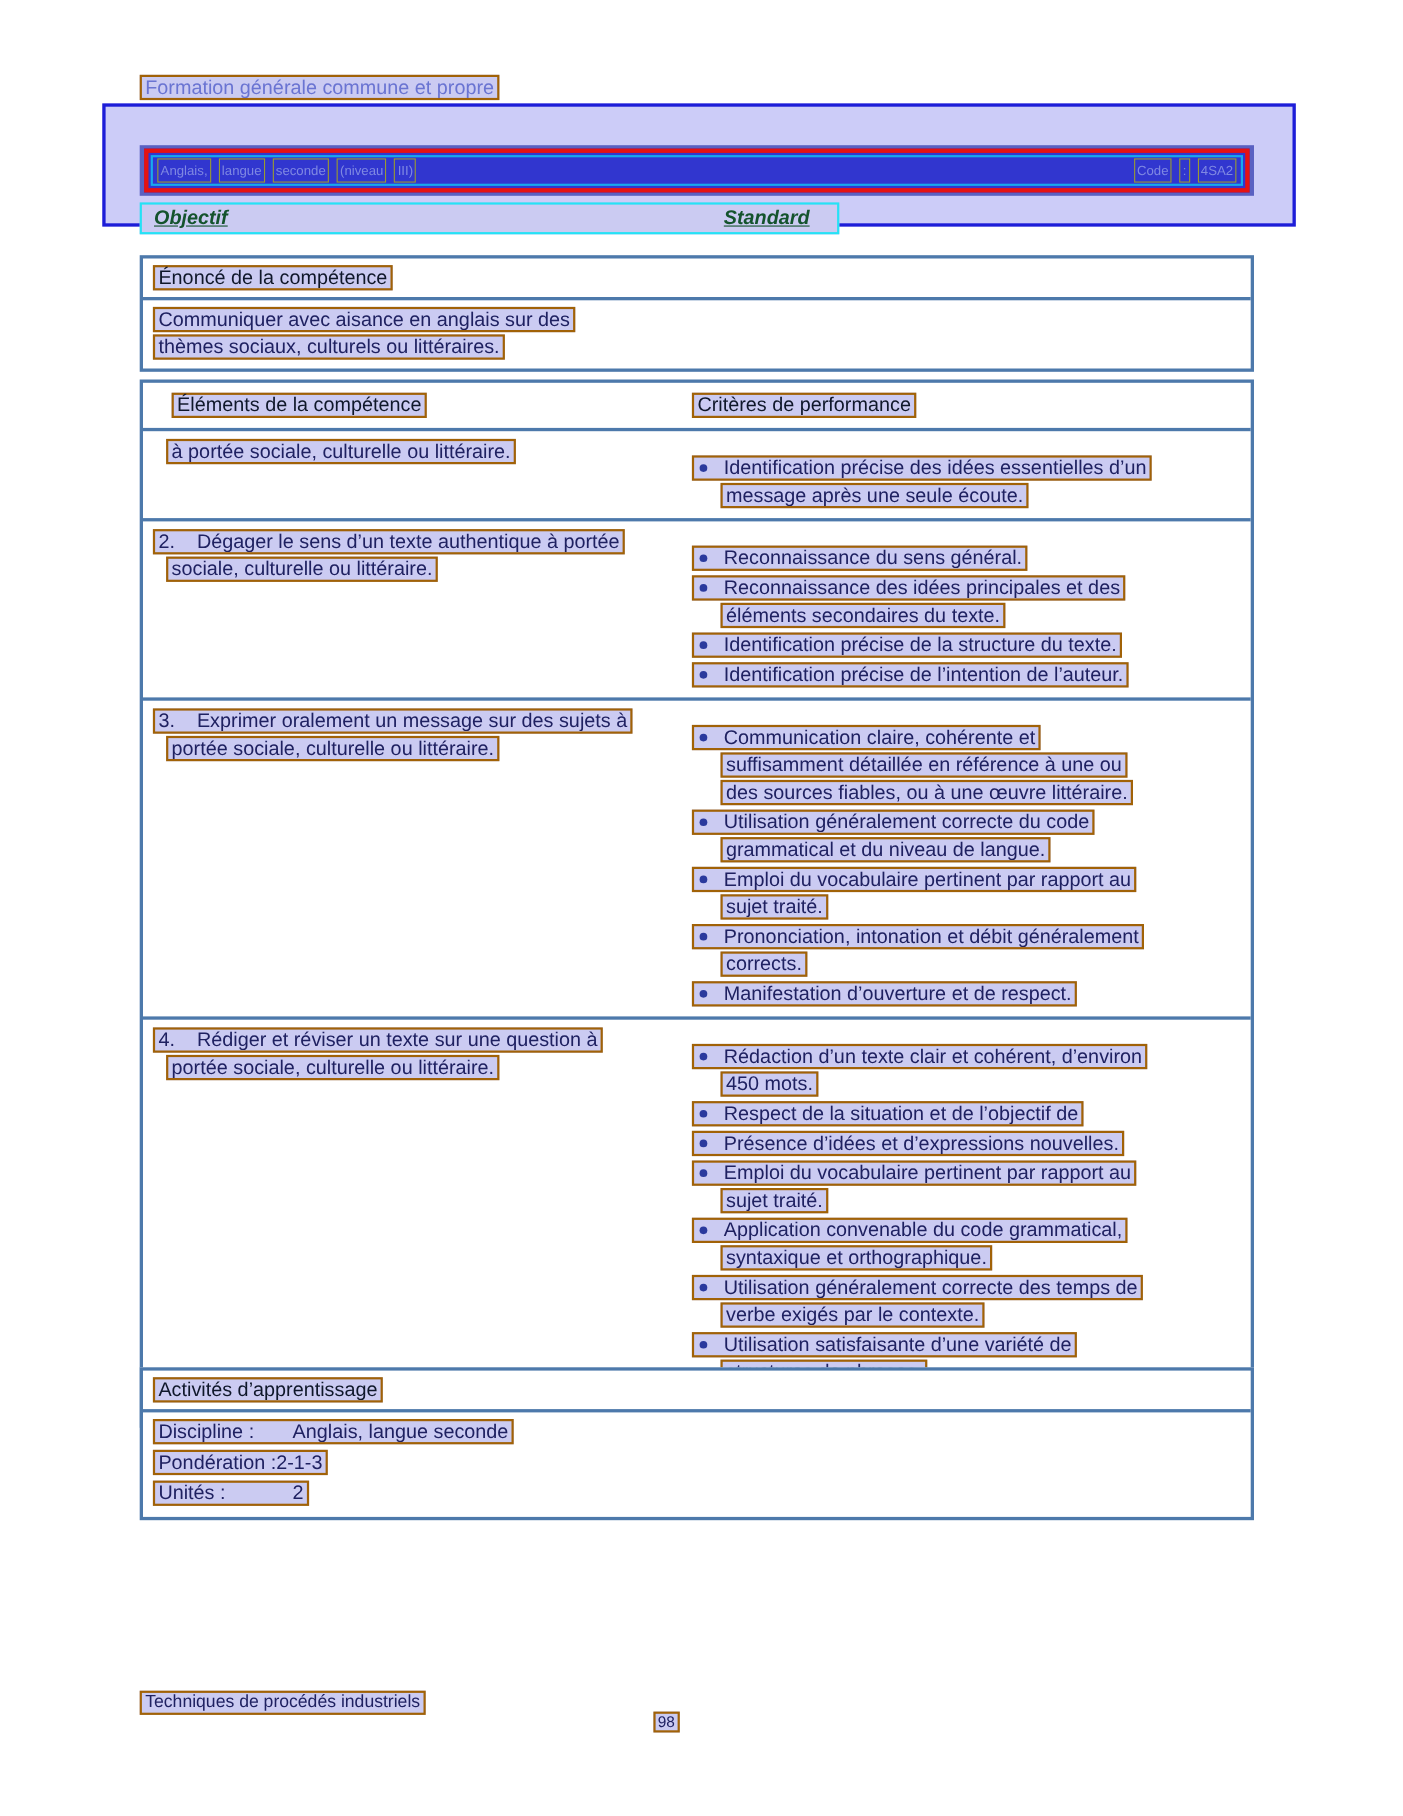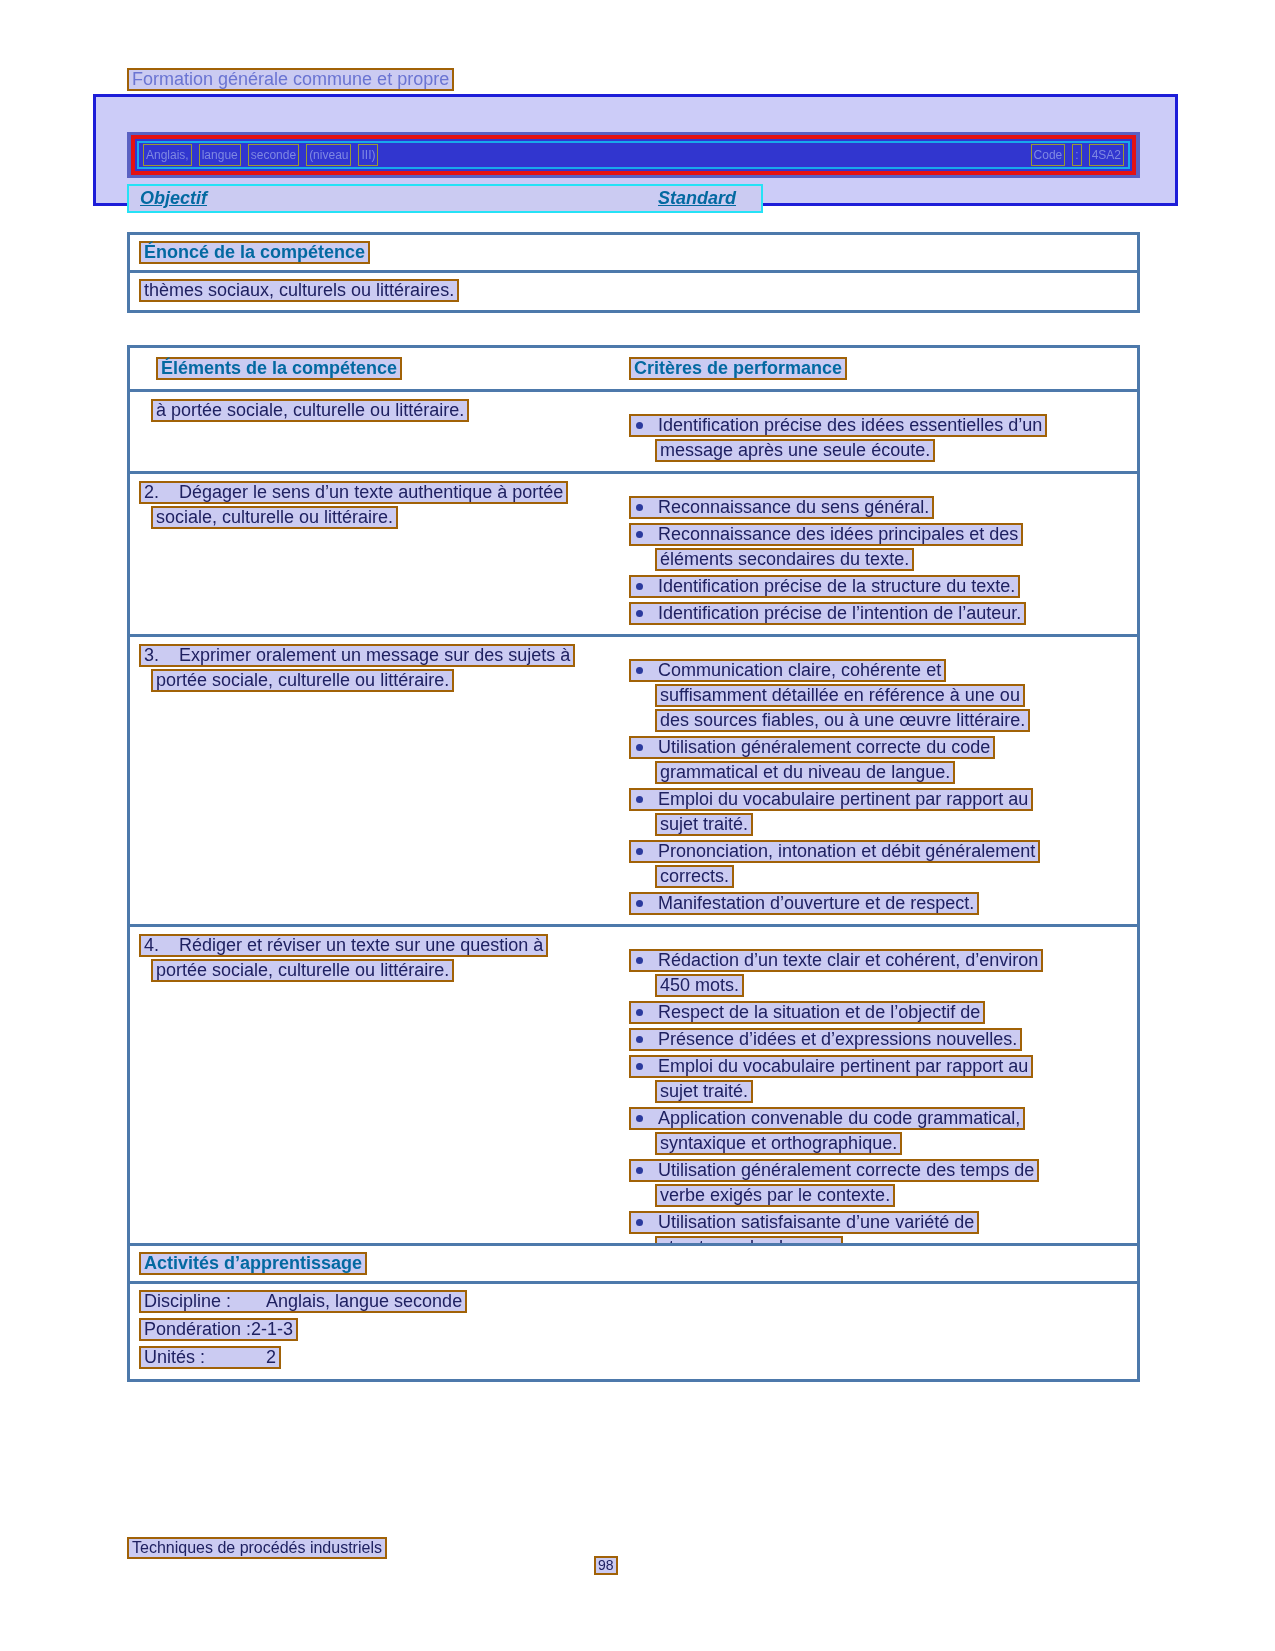--- a/index.html
+++ b/index.html
@@ -3,21 +3,21 @@
 <meta charset="utf-8">
 <style>
   html,body{margin:0;padding:0;background:#ffffff;}
   .page{position:relative;width:1275px;height:1651px;background:#ffffff;
         font-family:"Liberation Sans",sans-serif;overflow:hidden;}
 
   
   .hl{display:inline-block;background:#cbcbf2;border:2px solid #a16207;
       color:#1f2161;font-size:18px;line-height:19px;padding:0 3px;
       white-space:pre;box-sizing:content-box;}
-  .hdr{font-weight:bold;color:#0369a1;}
+  .hdr{font-weight:normal;color:#0f172a;}
   .lightblue{color:#6a74d2;}
   .lw{margin-bottom:2px;}
   .ind{margin-left:12px;text-decoration:underline;}
 
   
   .bigbox{position:absolute;left:93px;top:94px;width:1085px;height:112px;
           background:#ccccf8;border:3px solid #1d1dd8;box-sizing:border-box;}
 
   
   .band{position:absolute;left:127px;top:132px;width:1013px;height:46px;
@@ -28,21 +28,21 @@
            align-items:center;justify-content:space-between;padding:0 4px;
            box-sizing:border-box;}
   .wgroup{display:flex;gap:7px;}
   .bw{border:1px solid #9a9b31;color:#7f88e2;font-size:12px;line-height:20px;
       padding:0 2px;white-space:pre;}
 
   
   .ostrip{position:absolute;left:127px;top:184px;width:636px;height:29px;
           background:#cbcbf2;border:2px solid #25e2f6;box-sizing:border-box;z-index:3;}
   .olabel{position:absolute;top:1px;font-style:italic;font-weight:bold;
-          font-size:18px;line-height:23px;color:#0369a1;text-decoration:underline;}
+          font-size:18px;line-height:23px;color:#14532d;text-decoration:underline;}
 
   
   .doc-table{position:absolute;left:127px;width:1013px;background:#ffffff;
              border:3px solid #4d79ab;box-sizing:border-box;}
   .t-head{height:35px;display:flex;align-items:center;padding-left:9px;}
   .t-head2{height:41px;display:grid;grid-template-columns:497px 1fr;
            align-items:center;padding:0;}
   .t-head2 .h1{padding-left:26px;}
   .t-head2 .h2{padding-left:2px;}
   .t-body{padding:6px 0 6px 9px;border-top:3px solid #4d79ab;}
@@ -98,20 +98,23 @@
     <span class="olabel" style="left:11px">Objectif</span>
     <span class="olabel" style="left:529px">Standard</span>
   </div>
 
   <div class="doc-table" style="top:232px">
     <div class="t-head">
       <span class="hl hdr">Énoncé de la compétence</span>
     </div>
     <div class="t-body">
       <div class="lw">
+        <span class="hl">Communiquer avec aisance en anglais sur des</span>
+      </div>
+      <div class="lw">
         <span class="hl">thèmes sociaux, culturels ou littéraires.</span>
       </div>
     </div>
   </div>
 
   <div class="doc-table" style="top:345px">
     <div class="t-head2">
       <div class="h1">
         <span class="hl hdr">Éléments de la compétence</span>
       </div>

